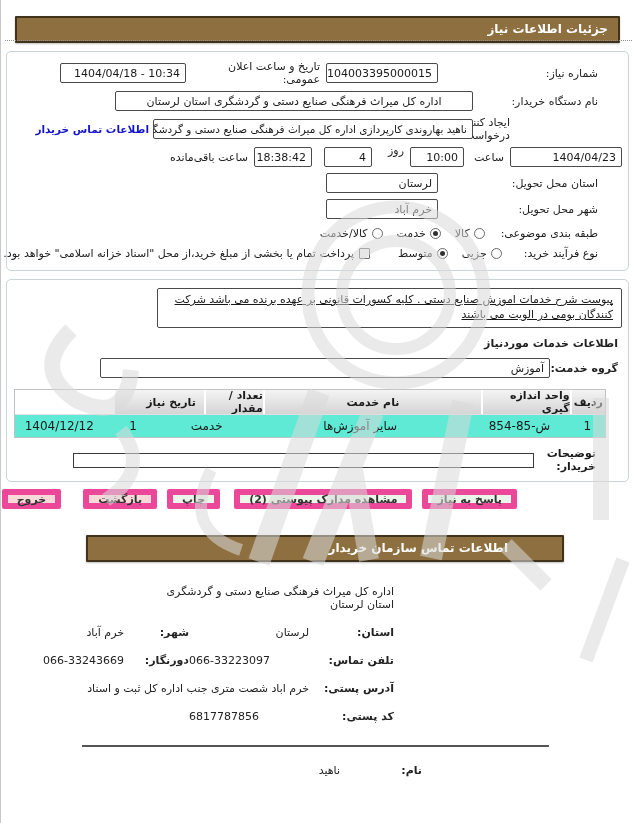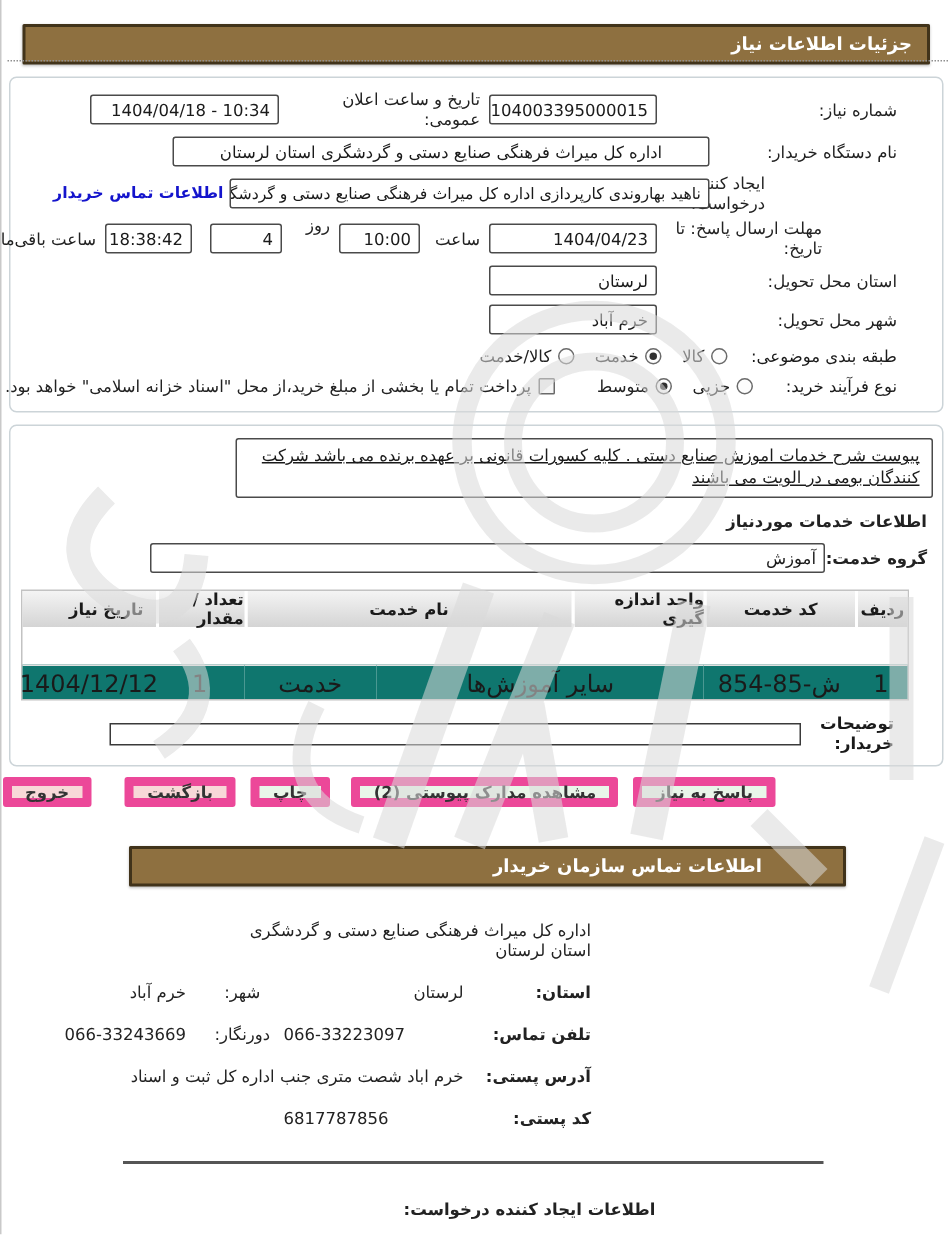--- a/index.html
+++ b/index.html
@@ -39,37 +39,37 @@
   .boldlbl{flex:none;font-weight:bold;color:#222;text-align:right;}
   .descbox{border:1px solid #4a4a4a;border-radius:2px;height:40px;flex:none;width:465px;
            padding:3px 8px;box-sizing:border-box;font-size:11px;line-height:15px;
            overflow:hidden;text-decoration:underline;}
   .sec-head{font-weight:bold;text-align:right;margin:9px 4px 7px 0;color:#222;}
   
   .tbl{margin:10px 16px 0 1px;border:1px solid #c2c2c2;direction:rtl;}
   .tr{display:flex;direction:rtl;}
   .th{background:linear-gradient(#f4f4f4,#d4d4d4);font-weight:bold;border-left:2px solid #fff;
       height:24px;display:flex;align-items:center;justify-content:center;box-sizing:border-box;font-size:11px;}
-  .td{background:#0f766e;height:23px;display:flex;align-items:center;justify-content:center;
-      box-sizing:border-box;border-top:1px solid #e0e0e0;font-size:16px;margin-top:25px;}
+  .td{background:#5eead4;height:23px;display:flex;align-items:center;justify-content:center;
+      box-sizing:border-box;border-top:1px solid #e0e0e0;font-size:12px;}
   .c0{width:6%;}.c1{width:17%;}.c2{width:37%;}.c3{width:15%;}.c4{width:10%;}.c5{width:15%;}
   .th:last-child{border-left:none;padding-left:23px;}
   .notesbox{border:1px solid #3a3a3a;height:13px;flex:1;margin:0 4px 0 60px;background:#fff;}
   .noteslbl{flex:none;width:58px;padding-right:26px;font-weight:bold;text-align:right;line-height:13px;}
   
   #btnrow{display:flex;direction:rtl;align-items:center;margin-top:7px;padding-right:117px;}
   .btn{border:6px solid #ec4899;border-radius:2px;height:20px;display:flex;align-items:center;
        padding:0 9px;font-size:11px;font-weight:bold;color:#333;cursor:pointer;flex:none;box-sizing:border-box;}
   .btn.green{background:#e9f6e9;}
   .btn.pink{background:#f8d8d8;}
   
   .crow{display:flex;direction:rtl;margin-top:15px;padding-right:240px;align-items:flex-start;}
   .clbl{flex:none;width:85px;text-align:right;font-weight:bold;color:#222;}
   .cval{flex:none;width:120px;text-align:right;color:#222;}
-  .clbl2{flex:none;width:55px;text-align:center;font-weight:normal;color:#222;}
+  .clbl2{flex:none;width:55px;text-align:right;font-weight:bold;color:#222;}
   .cval2{flex:none;text-align:right;padding-right:10px;color:#222;}
   .cval.wide{width:250px;}
   .divider{border-top:2px solid #555;margin:22px 85px 0 81px;}
   
   #creator-title{direction:rtl;text-align:right;padding-right:197px;font-weight:bold;margin-top:24px;color:#222;}
   .krow{display:flex;direction:rtl;margin-top:17px;padding-right:212px;}
   .klbl{flex:none;width:82px;text-align:right;font-weight:bold;color:#222;}
   .kval{flex:none;text-align:right;color:#222;}
   .raised{align-self:flex-start;margin-top:-2px;}
 </style>
@@ -115,21 +115,20 @@
       <div class="box" style="width:358px;margin-right:-35px;justify-content:center">اداره کل میراث فرهنگی  صنایع دستی و گردشگری استان لرستان</div>
     </div>
 
     <div class="row">
       <div class="lblcol wrap3">ایجاد کننده درخواست:</div>
       <div class="box" style="width:320px;margin-right:-35px;font-size:10.5px">ناهید  بهاروندی  کارپردازی اداره کل میراث فرهنگی  صنایع دستی و  گردشگری</div>
       <div class="link">اطلاعات تماس خریدار</div>
     </div>
 
     <div class="row">
-      <div class="lblcol wrap2">مهلت ارسال پاسخ: تا تاریخ:</div>
       <div class="box ltr" style="width:112px">1404/04/23</div>
       <div class="inline-lbl" style="width:34px">ساعت</div>
       <div class="box ltr" style="width:54px">10:00</div>
       <div class="inline-lbl raised" style="width:26px">روز</div>
       <div class="box ltr" style="width:48px">4</div>
       <div class="box ltr" style="width:58px;margin-right:12px">18:38:42</div>
       <div class="inline-lbl">ساعت باقی‌مانده</div>
     </div>
 
     <div class="row">
@@ -172,21 +171,20 @@
     <div class="sec-head">اطلاعات خدمات موردنیاز</div>
 
     <div class="row">
       <div class="boldlbl" style="width:68px;padding-right:4px">گروه خدمت:</div>
       <div class="box" style="width:450px">آموزش</div>
     </div>
 
     <div class="tbl">
       <div class="tr">
         <div class="th c0">ردیف</div>
-        <div class="th c1">کد خدمت</div>
         <div class="th c3">واحد اندازه گیری</div>
         <div class="th c2">نام خدمت</div>
         <div class="th c4">تعداد / مقدار</div>
         <div class="th c5">تاریخ نیاز</div>
       </div>
       <div class="tr">
         <div class="td c0">1</div>
         <div class="td c1">ش-85-854</div>
         <div class="td c2">سایر آموزش‌ها</div>
         <div class="td c3">خدمت</div>
@@ -235,21 +233,20 @@
     </div>
     <div class="crow">
       <div class="clbl">کد پستی:</div>
       <div class="cval" style="direction:ltr;text-align:left">6817787856</div>
     </div>
   </div>
 
   <div class="divider"></div>
 
   <div>
-    <div id="creator-title">اطلاعات ایجاد کننده درخواست:</div>
     <div class="krow">
       <div class="klbl">نام:</div>
       <div class="kval">ناهید</div>
     </div>
 
   </div>
 
 </div>
 
 </body></html>

